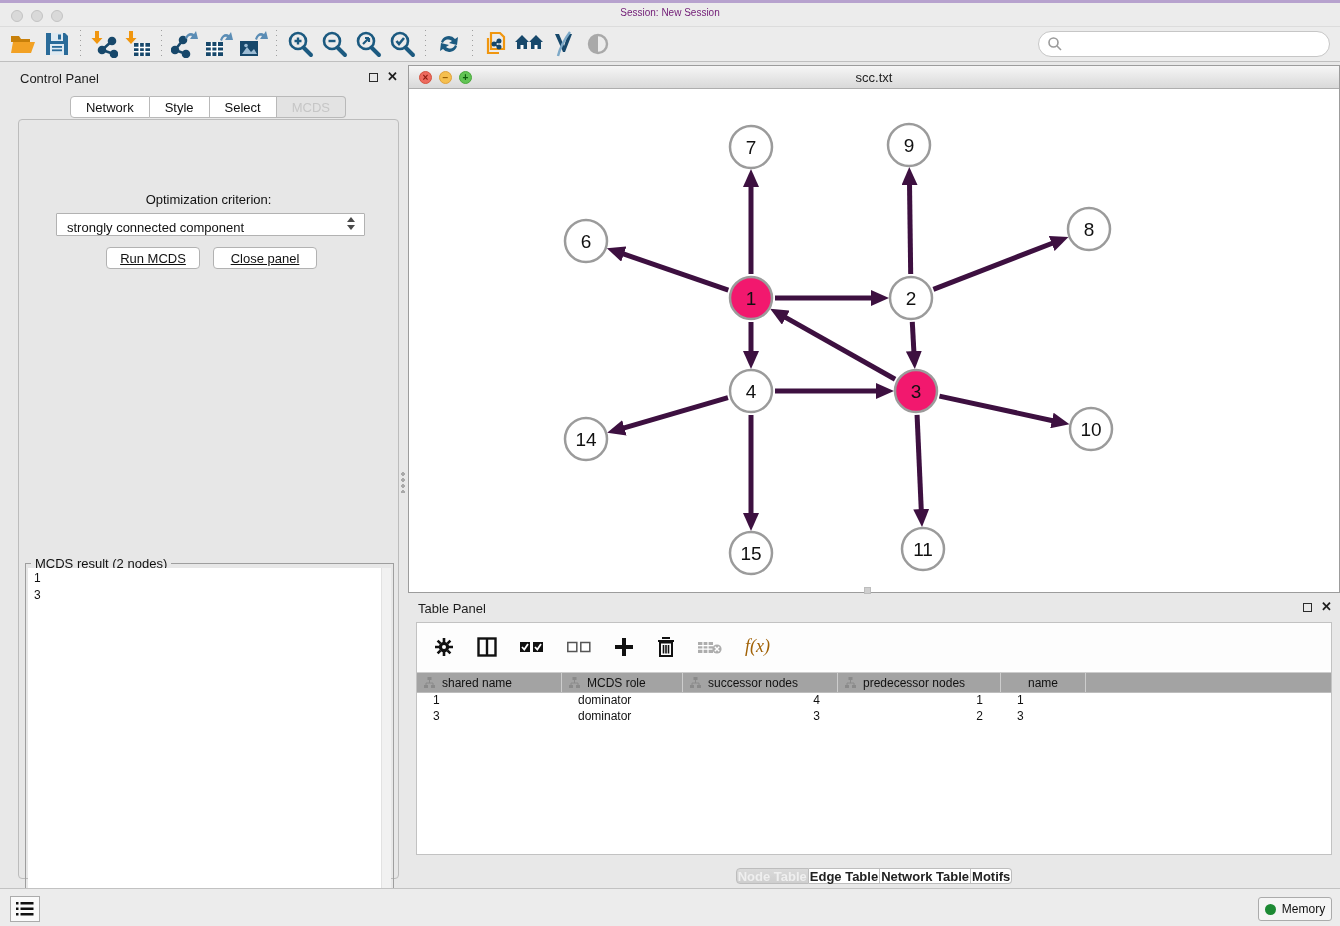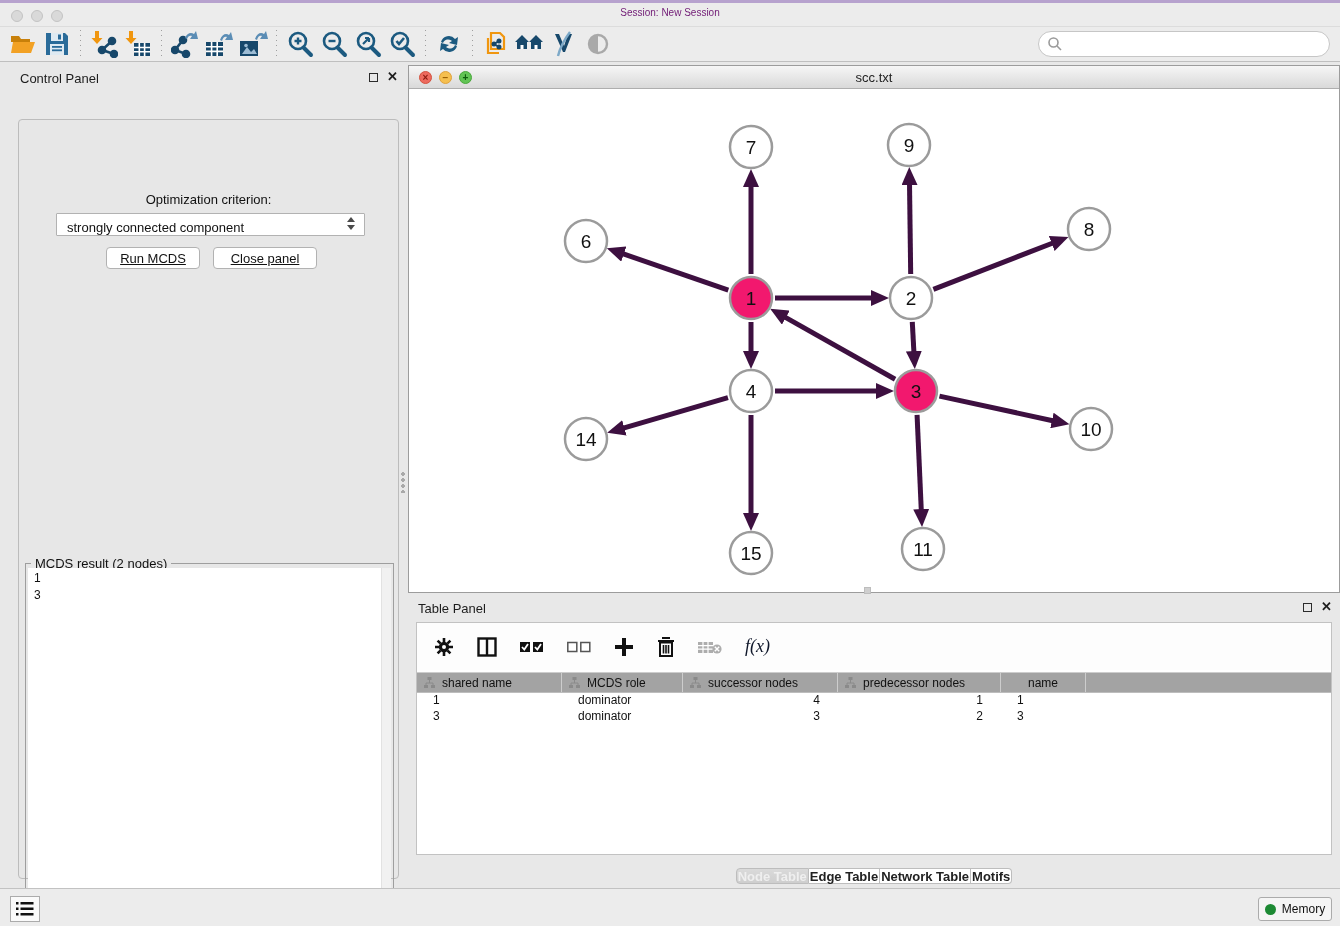--- a/index.html
+++ b/index.html
@@ -79,21 +79,21 @@
     background-image:radial-gradient(#a9a9a9 40%, transparent 41%); background-size:6px 6px; }
   .grip-h { position:absolute; left:455px; bottom:-2px; width:7px; height:7px; background:#cfcfcf; border:1px solid #bdbdbd; }
 
   
   .table-panel { position:absolute; left:408px; top:595px; width:932px; height:293px; background:#e8e8e8; }
   .tp-box { position:absolute; left:8px; top:27px; width:916px; height:233px;
     background:#fff; border:1px solid #c2c2c2; }
   .tp-toolbar { position:absolute; left:0; top:0; width:100%; height:47px; display:flex;
     align-items:center; padding-left:17px; gap:23px; background:#fdfdfd; }
   .tp-tool { display:flex; align-items:center; justify-content:center; }
-  .fx { font-family:"Liberation Serif", serif; font-style:italic; font-size:18px; color:#0f172a; }
+  .fx { font-family:"Liberation Serif", serif; font-style:italic; font-size:18px; color:#a16207; }
   .tbl { position:absolute; left:0; top:49px; width:100%; }
   .tbl-header { display:flex; height:21px; background:#a3a3a3;
     border-top:1px solid #cdcdcd; border-bottom:1px solid #bdbdbd; }
   .th { display:flex; align-items:center; font-size:12px; color:#111;
     border-right:1px solid #cdcdcd; padding-left:7px; gap:7px; position:relative; }
   .th.center { justify-content:center; padding-left:0; }
   .tbl-row { display:flex; height:16px; font-size:12px; color:#111; }
   .td { padding:0 18px 0 16px; overflow:hidden; white-space:nowrap; }
   .td.right { text-align:right; }
   .tp-tabs { position:absolute; left:0; bottom:4px; width:100%; display:flex; justify-content:center; }
@@ -280,20 +280,26 @@
     <input value="" style="">
   </div>
 </div>
 
 <div class="control-panel">
   <div class="panel-head">Control Panel</div>
   <div class="panel-btns">
     <span class="float-ico"></span>
     <span class="close-ico">✕</span>
   </div>
+  <div class="cp-tabs" id="cp-tabs">
+      <div class="cp-tab">Network</div>
+      <div class="cp-tab">Style</div>
+      <div class="cp-tab">Select</div>
+      <div class="cp-tab disabled-look">MCDS</div>
+    </div>
   <div class="cp-content">
     <div class="opt-label">Optimization criterion:</div>
     <div class="dropdown">
       <span>strongly connected component</span>
       <span class="dd-stepper">
           <span class="tri-up"></span>
           <span class="tri-dn"></span>
         </span>
     </div>
     <div class="cp-btn btn-run">Run MCDS</div>

